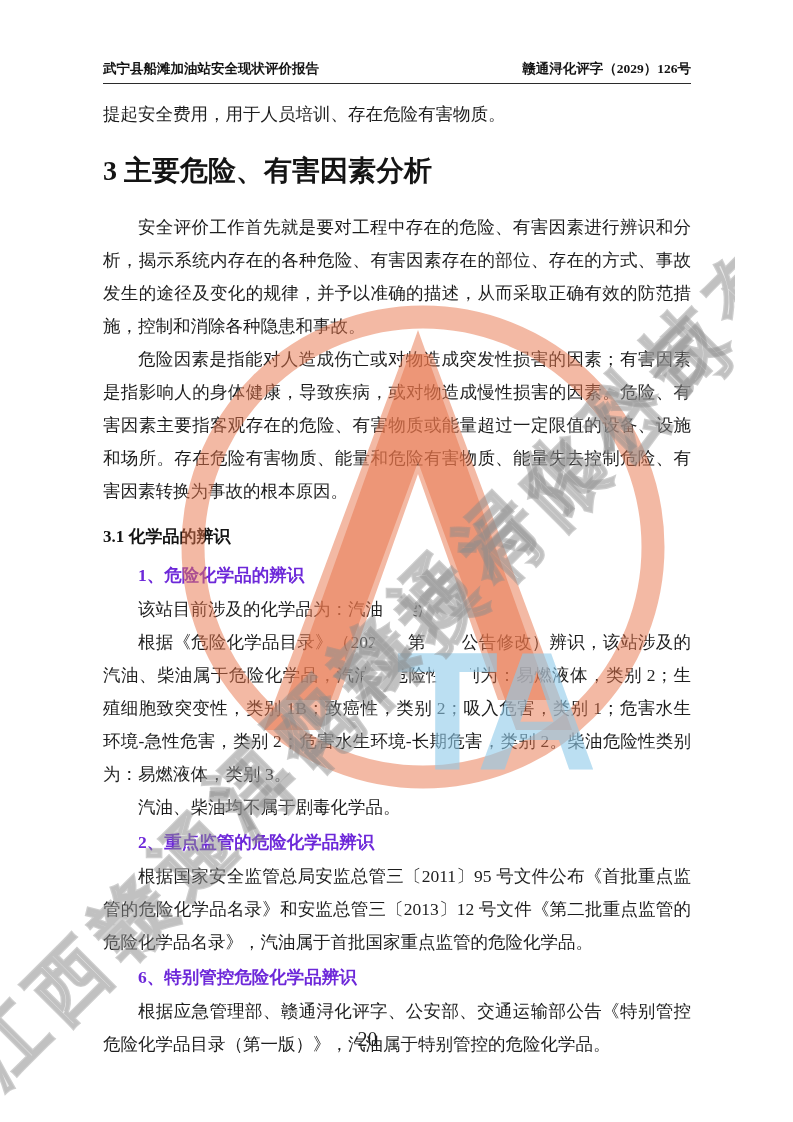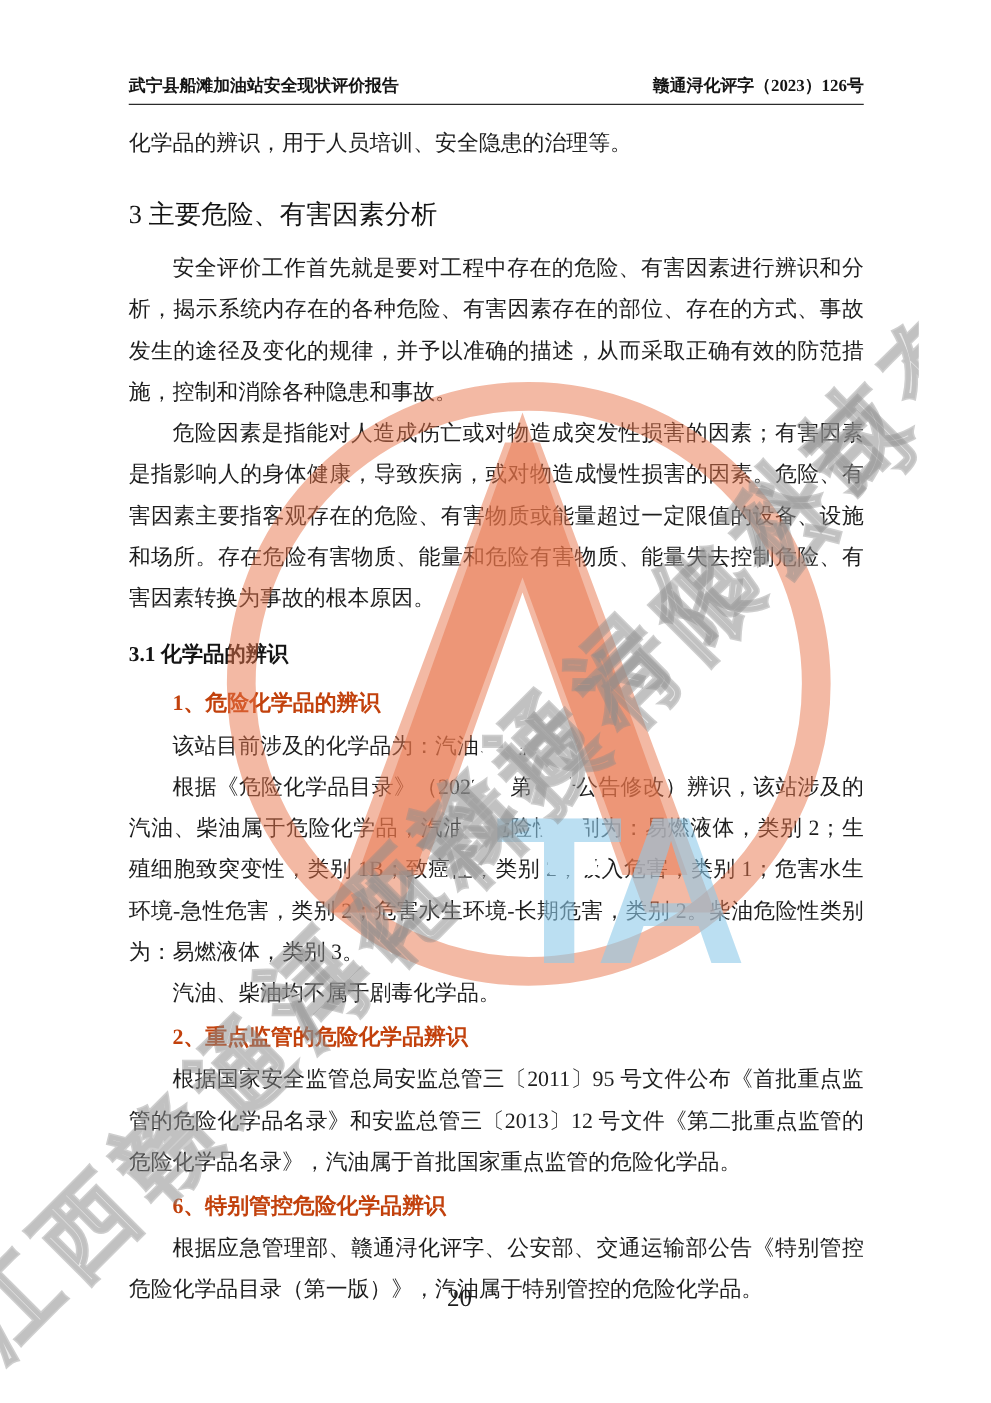--- a/index.html
+++ b/index.html
@@ -36,40 +36,40 @@
   }
   p.body {
     margin: 0;
     font-size: 17.5px;
     line-height: 33px;
     text-align: justify;
     color: #1d1d1d;
   }
   .indent { text-indent: 2em; }
   h1.sec {
-    margin: 25px 0 12px 0;
-    font-size: 21px;
+    margin: 25px 0 25px 0;
+    font-size: 28px;
     line-height: 30px;
-    font-weight: normal;
+    font-weight: bold;
     color: #141414;
   }
   h2.subsec {
     margin: 14px 0 5px 0;
     font-size: 17px;
     line-height: 30px;
     font-weight: bold;
     color: #141414;
   }
   h3.item {
     margin: 0;
     font-size: 17.5px;
     line-height: 36px;
     font-weight: bold;
     text-indent: 2em;
-    color: #c2410c;
+    color: #6d28d9;
   }
   
   .footer {
     position: absolute;
     left: 0;
     top: 1028px;
     width: 100%;
     text-align: center;
     font-size: 20px;
     color: #1d1d1d;
@@ -104,25 +104,25 @@
   .wm-diag.line1 { left: 185px; top: 775px; }
   .wm-diag.line2 { left: -55px; top: 1035px; }
 </style>
 </head>
 <body>
 
 <div class="page">
 
   <div class="header">
     <span>武宁县船滩加油站安全现状评价报告</span>
-    <span>赣通浔化评字（2023）126号</span>
+    <span>赣通浔化评字（2029）126号</span>
   </div>
 
   <div class="main">
-    <p class="body">化学品的辨识，用于人员培训、安全隐患的治理等。</p>
+    <p class="body">提起安全费用，用于人员培训、存在危险有害物质。</p>
 
     <h1 class="sec">3 主要危险、有害因素分析</h1>
 
     <p class="body indent">安全评价工作首先就是要对工程中存在的危险、有害因素进行辨识和分析，揭示系统内存在的各种危险、有害因素存在的部位、存在的方式、事故发生的途径及变化的规律，并予以准确的描述，从而采取正确有效的防范措施，控制和消除各种隐患和事故。</p>
     <p class="body indent">危险因素是指能对人造成伤亡或对物造成突发性损害的因素；有害因素是指影响人的身体健康，导致疾病，或对物造成慢性损害的因素。危险、有害因素主要指客观存在的危险、有害物质或能量超过一定限值的设备、设施和场所。存在危险有害物质、能量和危险有害物质、能量失去控制危险、有害因素转换为事故的根本原因。</p>
 
     <h2 class="subsec">3.1 化学品的辨识</h2>
 
     <h3 class="item">1、危险化学品的辨识</h3>
     <p class="body indent">该站目前涉及的化学品为：汽油、柴油。</p>

